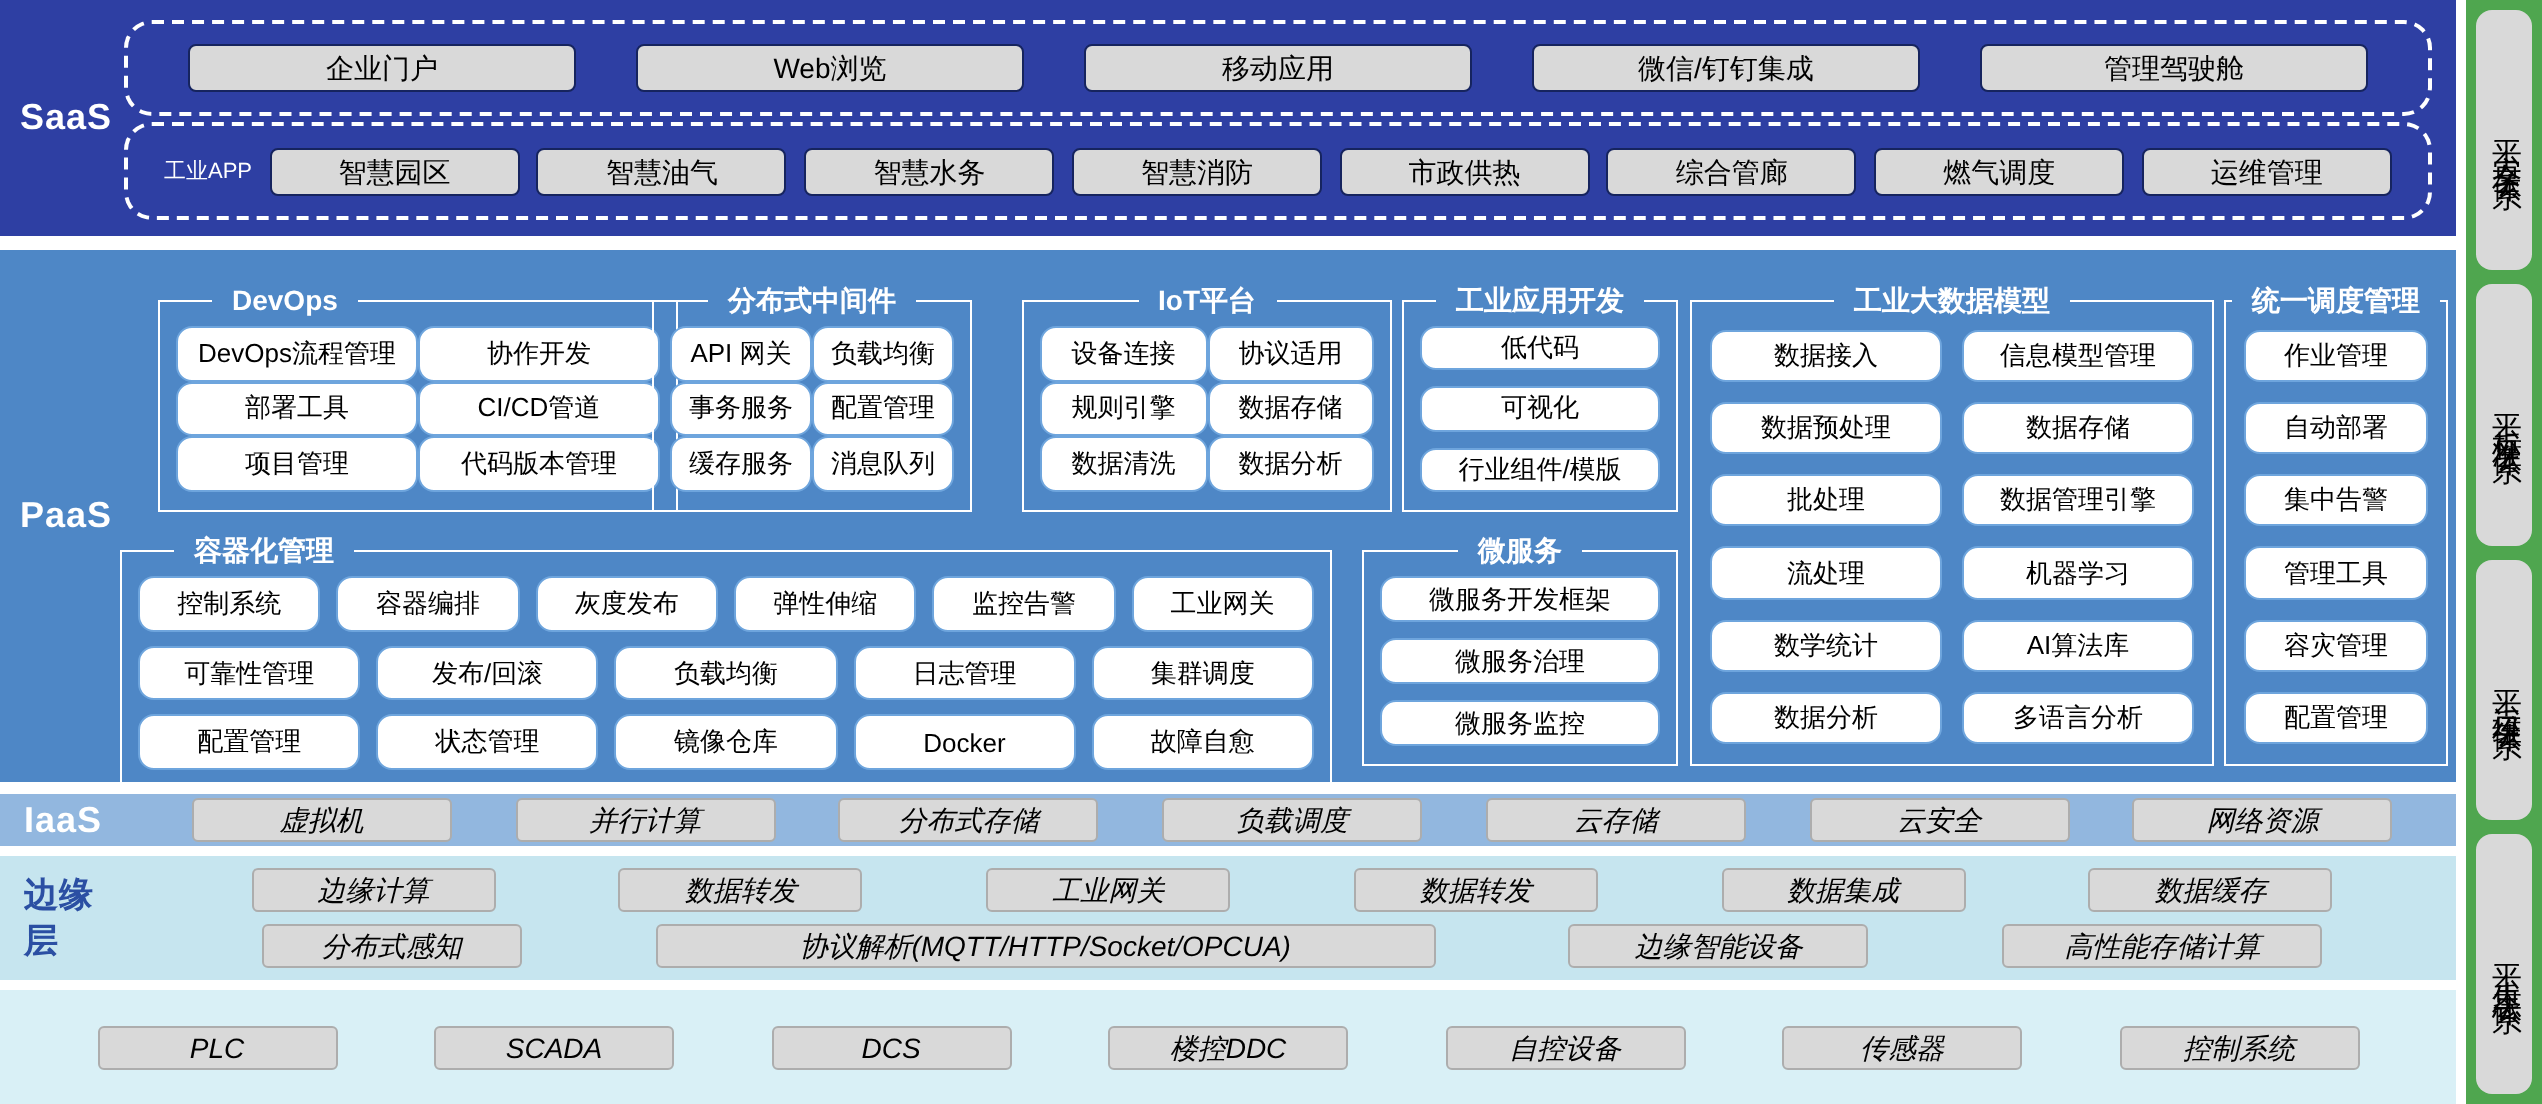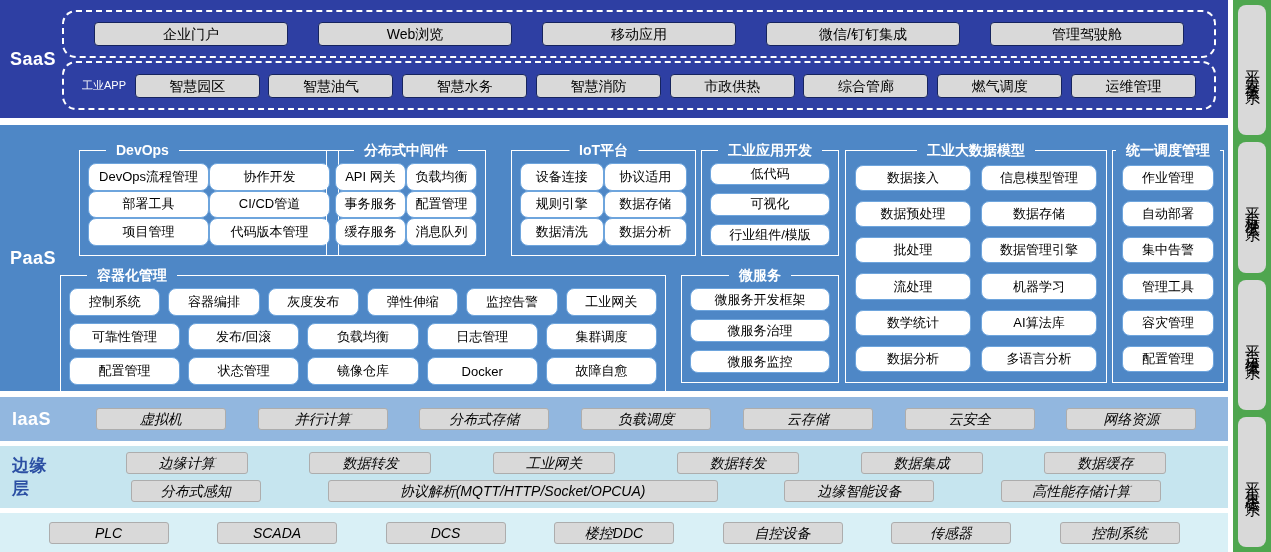--- a/index.html
+++ b/index.html
@@ -9,21 +9,21 @@
     background:#ffffff; color:#000;
   }
   .root { display:flex; width:1271px; height:552px; }
   .main { width:1228px; display:flex; flex-direction:column; }
   .spacer-v { width:5px; background:#fff; }
 
   
   .layer { position:relative; }
   .layer-saas { height:118px; background:var(--saas-bg,#2e3fa3); }
   .layer-paas { height:266px; background:var(--paas-bg,#4e87c6); margin-top:7px; }
-  .layer-iaas { height:44px;  background:var(--iaas-bg,#92b7df); margin-top:6px; display:flex; align-items:center; }
+  .layer-iaas { height:26px;  background:var(--iaas-bg,#92b7df); margin-top:6px; display:flex; align-items:center; }
   .layer-edge { height:62px;  background:var(--edge-bg,#c6e5ef); margin-top:5px; display:flex; align-items:center; }
   .layer-data { flex:1;       background:var(--data-bg,#d9f0f6); margin-top:5px; display:flex; align-items:center; }
 
   .layer-label {
     position:absolute; left:10px; top:50%; transform:translateY(-50%);
     color:#fff; font-weight:bold; font-size:18px; letter-spacing:0.5px;
   }
   .layer-label.inline { position:static; transform:none; flex:0 0 64px; padding-left:12px; }
   .layer-label.blue { color:var(--cn-label,#2b4fa3); font-size:17px; }
 

